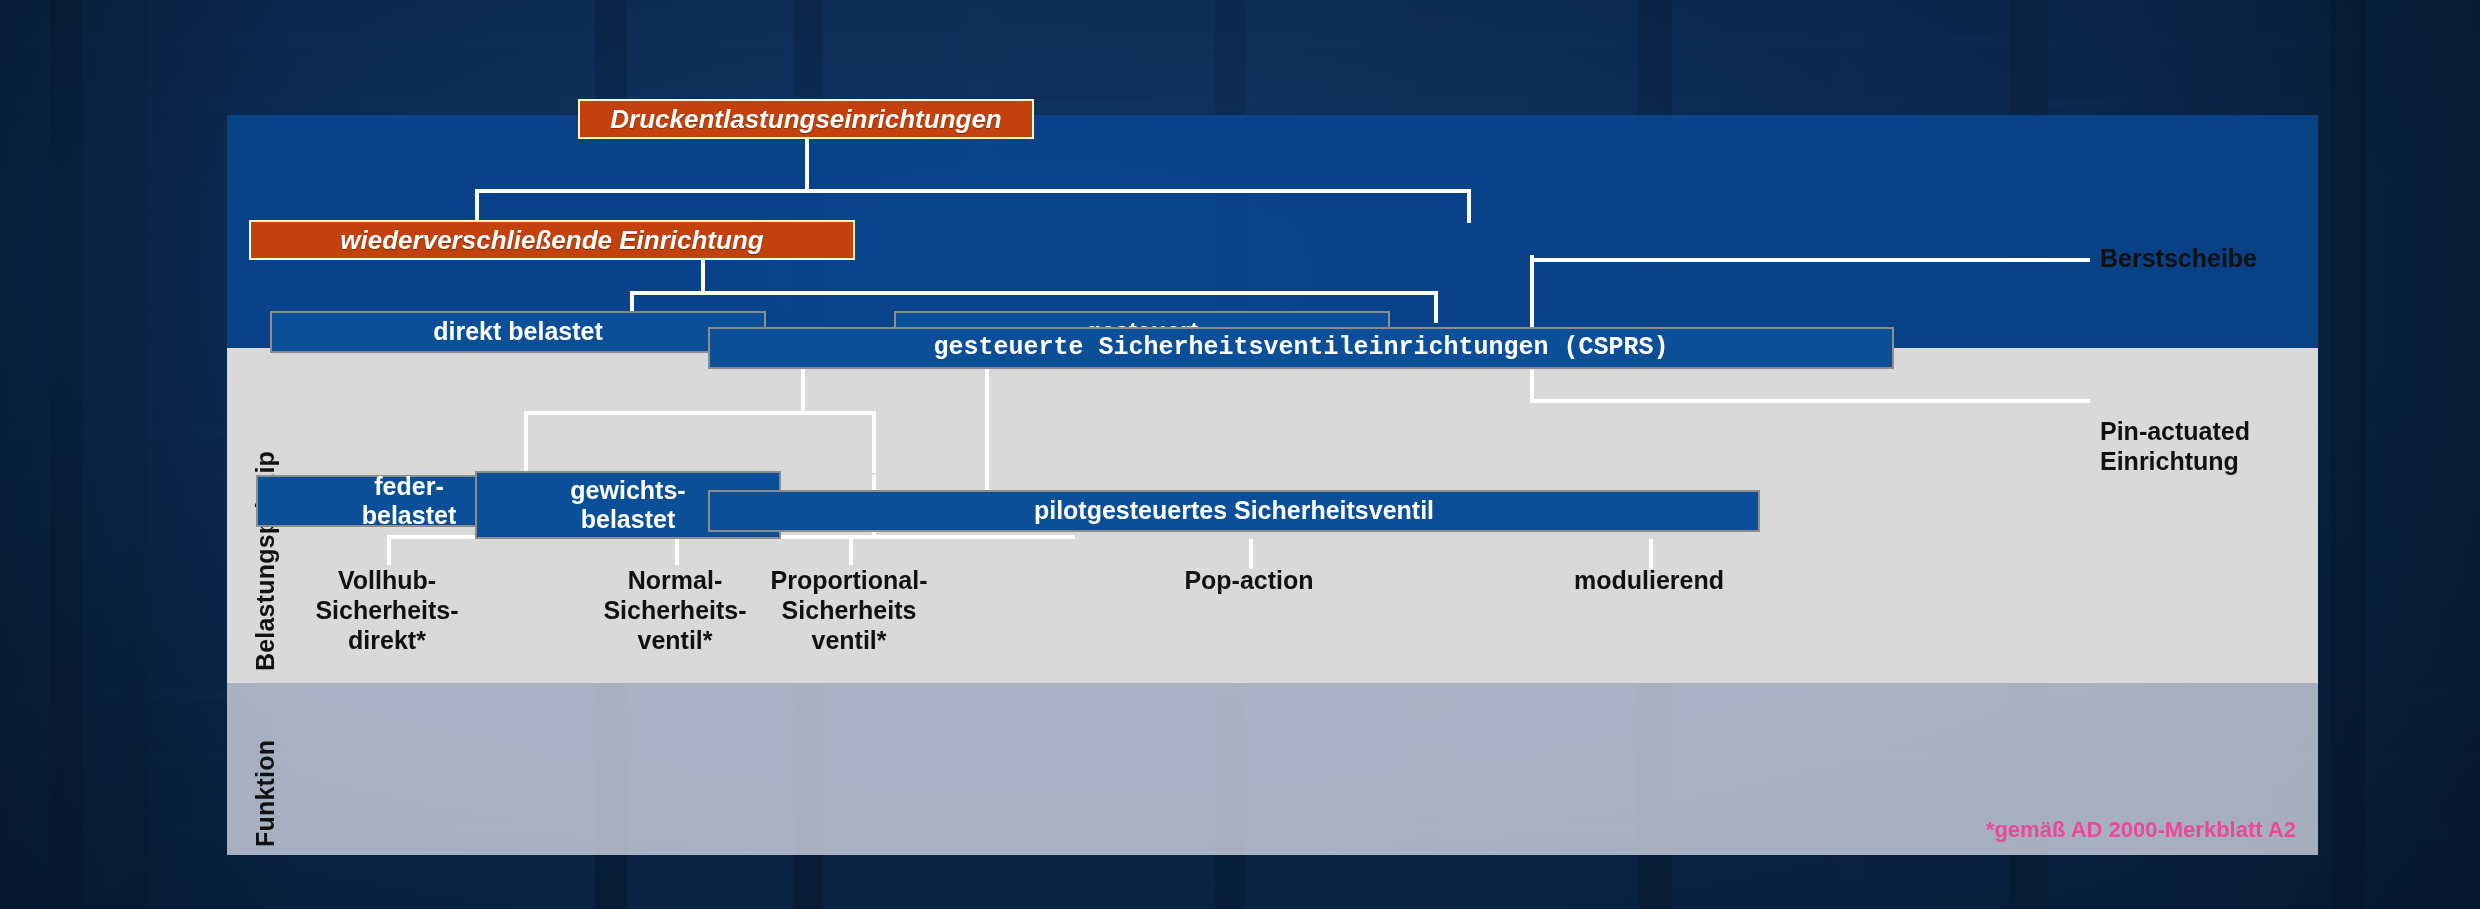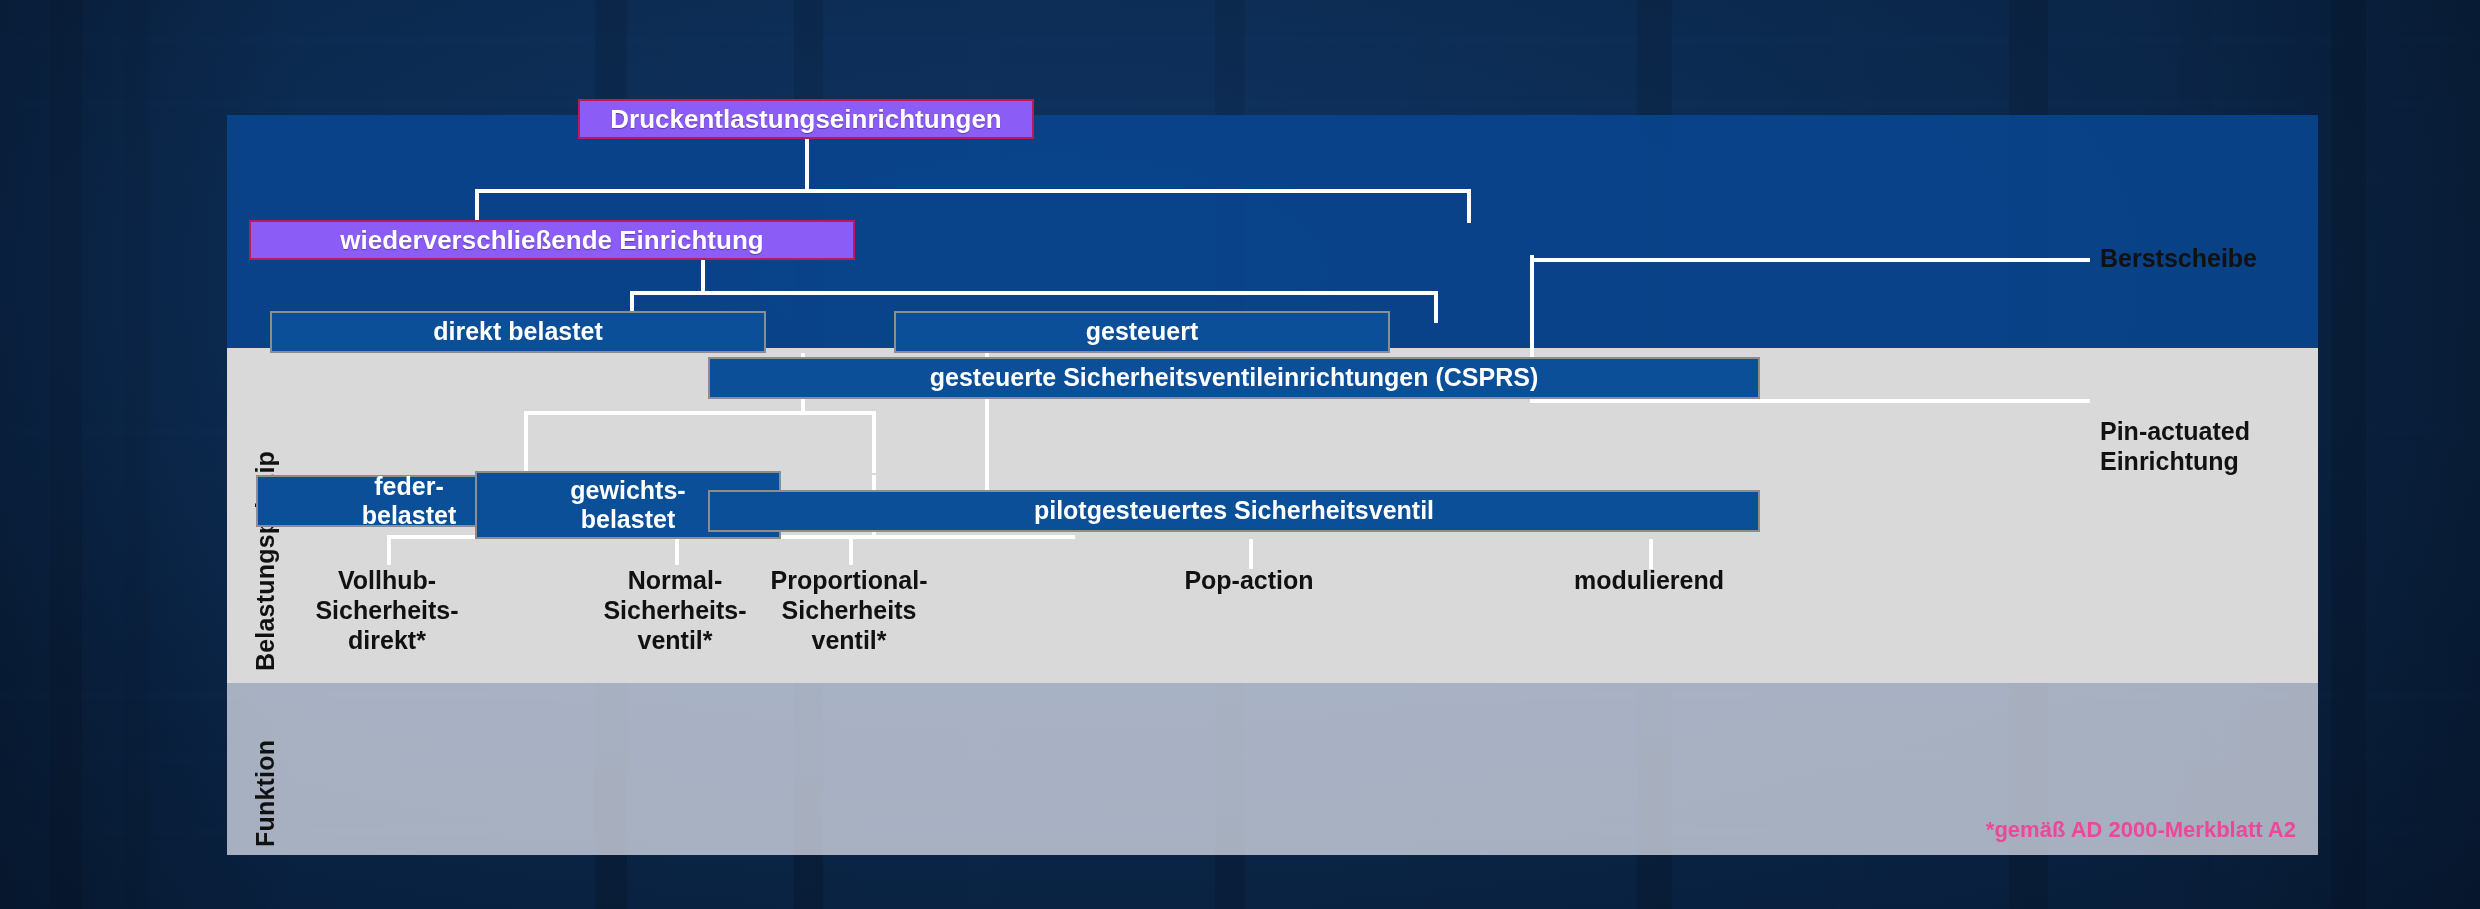--- a/index.html
+++ b/index.html
@@ -100,24 +100,25 @@
     display: flex;
     align-items: center;
     justify-content: center;
     text-align: center;
     color: #fff;
     font-weight: bold;
     line-height: 1.18;
     z-index: 5;
   }
   .node.grey {
-    background: #8b5cf6;
-    border: 2px solid #be185d;
+    background: #c2410c;
+    border: 2px solid #fef9c3;
     font-size: 26px;
     text-shadow: 0 1px 1px rgba(0,0,0,.35);
+    font-style: italic;
   }
   .node.blue {
     background: #0b4f98;
     border: 2px solid #8d8d8d;
     font-size: 25px;
     margin-left: 40px;
   }
 
   
   .leaf {
@@ -211,21 +212,21 @@
     <div class="leaf left" style="left:1873px; top:128px;">Berstscheibe</div>
 
     <div class="leaf left" style="left:1873px; top:269px;margin-top:32px;">Pin-actuated Einrichtung</div>
 
     <div class="node blue" style="left:-11px; top:360px; width:306px; height:52px; white-space:pre-line;">feder-
 belastet</div>
 
     <div class="node blue" style="left:208px; top:356px; width:306px; height:68px; white-space:pre-line;">gewichts-
 belastet</div>
 
-    <div class="node blue" style="left:441px; top:242px; width:1052px; height:42px;">gesteuerte Sicherheitsventileinrichtungen (CSPRS)</div>
+    <div class="node blue" style="left:441px; top:212px; width:1186px; height:42px;font-family:Liberation Mono, monospace;">gesteuerte Sicherheitsventileinrichtungen (CSPRS)</div>
 
     <div class="node blue" style="left:441px; top:375px; width:1052px; height:42px;">pilotgesteuertes Sicherheitsventil</div>
 
     <div class="leaf" style="left:34px; top:450px; width:252px;">Vollhub-
 Sicherheits-
 direkt*</div>
 
     <div class="leaf" style="left:322px; top:450px; width:252px;">Normal-
 Sicherheits-
 ventil*</div>

